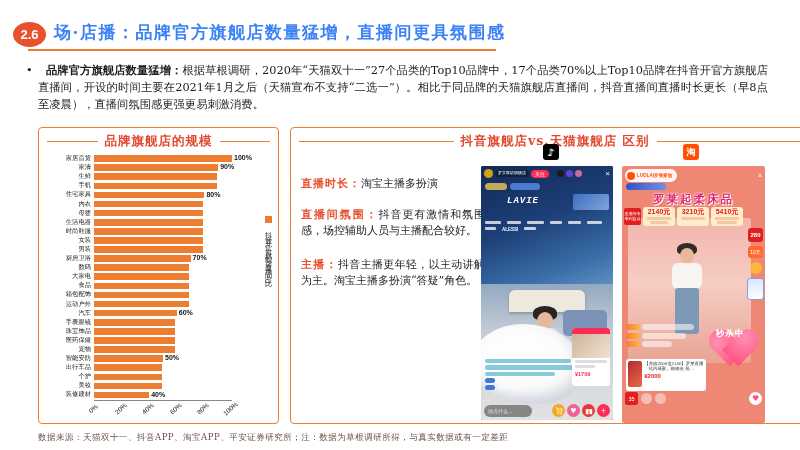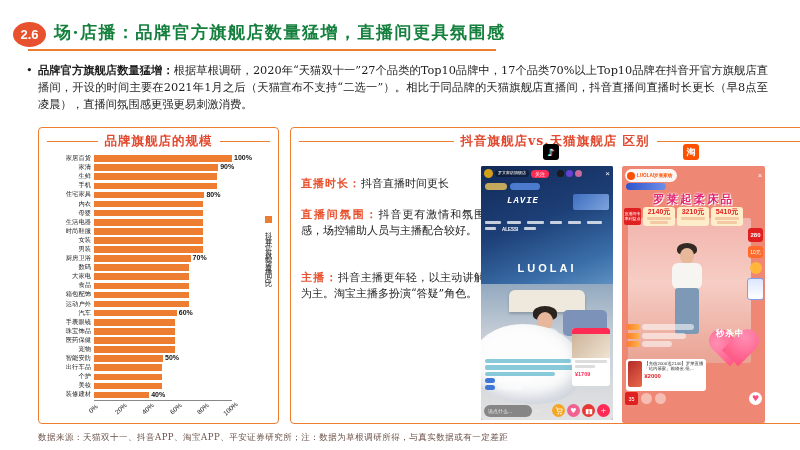--- a/index.html
+++ b/index.html
@@ -2,28 +2,28 @@
 <html><head>
 <meta charset="utf-8">
 <style>
   html,body{margin:0;padding:0;background:#e9e9e9;}
   .slide{position:relative;width:800px;height:450px;background:#ffffff;overflow:hidden;
          font-family:"DejaVu Serif","Liberation Serif",serif;padding-left:43px;}
   
   .badge{position:absolute;left:13px;top:22px;width:33px;height:25px;border-radius:50%;
          background:#e8512e;color:#fff;font-family:"Liberation Sans",sans-serif;
          font-size:13px;font-weight:bold;display:flex;align-items:center;justify-content:center;}
-  .title{position:absolute;left:54px;top:21px;font-size:17px;font-weight:bold;color:#15803d;
+  .title{position:absolute;left:54px;top:21px;font-size:17px;font-weight:bold;color:#3b82f6;
          letter-spacing:1.5px;white-space:nowrap;}
   .title-underline{position:absolute;left:28px;top:49px;width:468px;height:2px;background:#ED7D31;}
   
   .para{position:absolute;left:38px;top:62px;width:730px;font-size:11.3px;line-height:17px;
         color:#1c1c1c;text-align:justify;}
   .para .dot{position:absolute;left:-12px;top:0;}
-  .para b{font-weight:bold;}
+  .para b{font-weight:bold;margin-left:8px;}
   
   .panel{position:absolute;border:1.5px solid #ED7D31;border-radius:4px;background:#fff;box-sizing:border-box;}
   #leftPanel{left:38px;top:127px;width:241px;height:297px;}
   #rightPanel{left:290px;top:127px;width:530px;height:297px;}
   .ptitle{display:flex;align-items:center;gap:7px;margin:5px 8px 2px 8px;
           color:#e2492f;font-weight:bold;font-size:12.5px;letter-spacing:1px;white-space:nowrap;}
   .ptitle::before,.ptitle::after{content:"";flex:1;height:1.5px;background:#ED7D31;}
   
   .chart{position:absolute;left:4px;top:26px;}
   .crow{display:flex;align-items:center;height:9.1px;}
@@ -356,23 +356,23 @@
       <div class="legend-sq"></div>
       <div class="legend-txt">抖音开官方旗舰店直播间占比</div>
     </div>
   </div>
 
   <div class="panel" id="rightPanel">
     <div class="ptitle">抖音旗舰店vs.天猫旗舰店 区别</div>
 
     <div class="secs">
       <div class="sec" style="margin-bottom:14px">
-        <span class="sec-h">直播时长：</span><span>抖音直播时间更长</span>
-      </div>
-      <div class="sec" style="margin-bottom:30px">
+        <span class="sec-h">直播时长：</span><span>淘宝主播多扮演</span>
+      </div>
+      <div class="sec" style="margin-bottom:17px">
         <span class="sec-h">直播间氛围：</span><span>抖音更有激情和氛围感，场控辅助人员与主播配合较好。</span>
       </div>
       <div class="sec">
         <span class="sec-h">主播：</span><span>抖音主播更年轻，以主动讲解为主。淘宝主播多扮演“答疑”角色。</span>
       </div>
     </div>
 
     <div class="appicon" id="tiktokIcon">♪</div>
     <div class="appicon" id="taobaoIcon">淘</div>
 
@@ -397,21 +397,20 @@
           <div class="logo-bar" style="width:16px"></div>
           <div class="logo-bar" style="width:14px"></div>
           <div class="logo-bar" style="width:17px"></div>
           <div class="logo-bar" style="width:12px"></div>
           <div class="logo-bar" style="width:13px"></div>
           <div class="logo-bar" style="width:15px"></div>
           <div class="logo-bar" style="width:11px"></div>
           <span class="dy-alessi">ALESSI</span>
           <div class="logo-bar" style="width:12px"></div>
         </div>
-        <div class="dy-luolai">LUOLAI</div>
       </div>
       <div class="dy-room">
         <div class="headboard"></div>
         <div class="pillow"></div>
         <div class="person-hair"></div>
         <div class="person-head"></div>
         <div class="person-body"></div>
         <div class="duvet"></div>
       </div>
       <div class="dy-comments">

